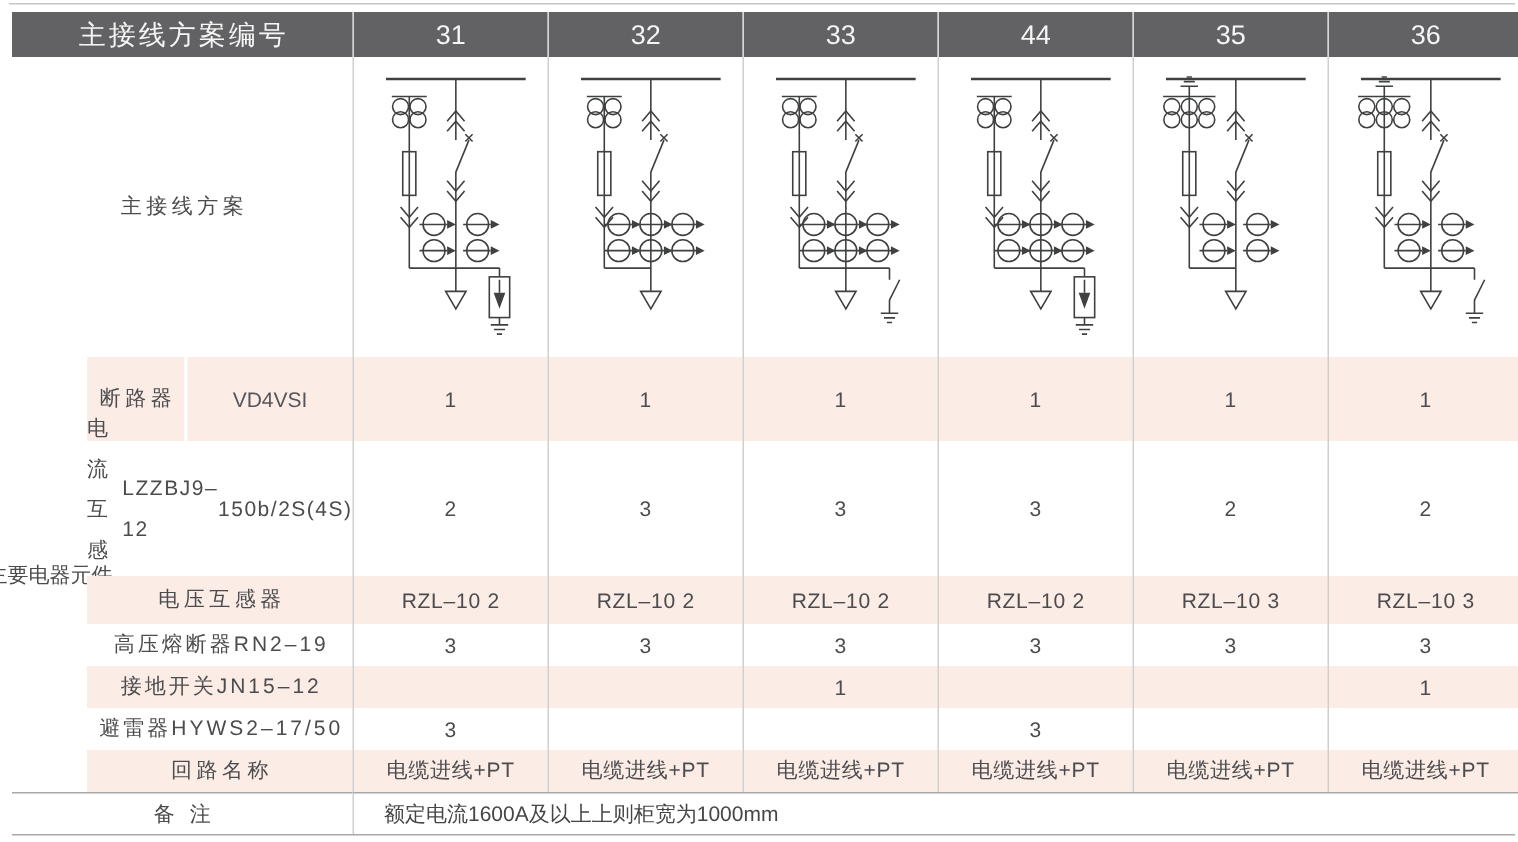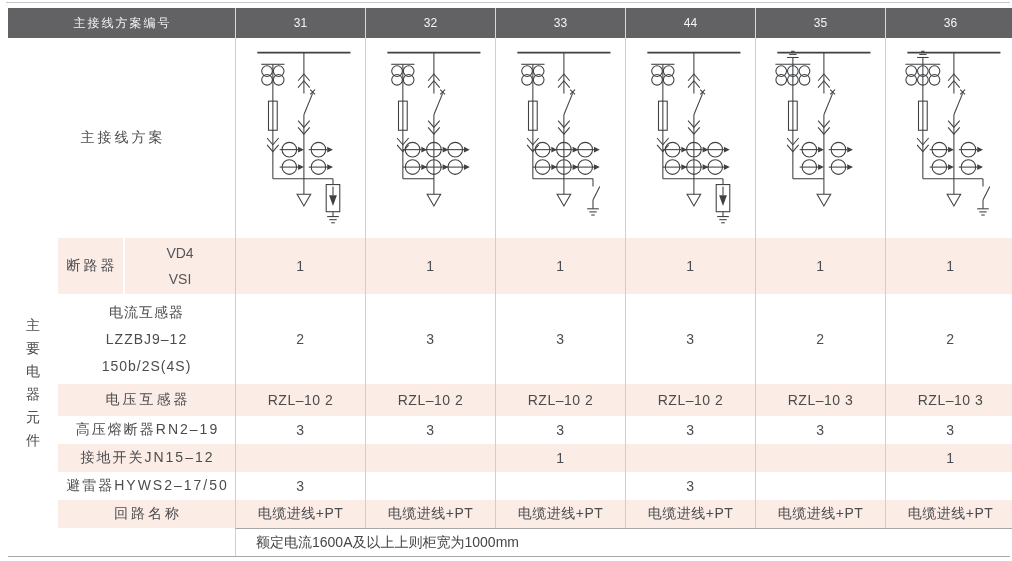--- a/index.html
+++ b/index.html
@@ -4,25 +4,25 @@
 <style>
   html,body{margin:0;padding:0;}
   body{width:1012px;height:561px;background:#ffffff;position:relative;overflow:hidden;
        font-family:"Liberation Sans","DejaVu Sans",sans-serif;color:#48494b;}
   .topline{position:absolute;left:6px;top:2px;width:1004px;border-top:1px solid #c6c6c6;}
   .grid{position:absolute;left:8px;top:8px;width:1002px;display:grid;
         grid-template-columns:50px 65px 112px repeat(6,1fr);
         grid-template-rows:30px 200px 56px 90px 32px 28px 28px 28px 28px 28px;
         border-bottom:1px solid #a8a8a8;}
   .c{display:flex;align-items:center;justify-content:center;font-size:14px;color:#4b4c4e;}
-  .col{flex-direction:column;}
+  .col{flex-direction:row;}
   .pink{background:var(--pink,#fcece6);}
   .vl{border-left:1px solid #cfcfcf;}
   .bt{border-top:1px solid #a8a8a8;}
-  .hd{background:var(--hd,#626265);color:#f5f5f5;font-size:12px;}
+  .hd{background:var(--hd,#626265);color:#f5f5f5;font-size:18px;}
   .hnum{border-left:1px solid #d8d8d8;}
   .sp{letter-spacing:3px;padding-left:3px;}
   .sp2{letter-spacing:2px;padding-left:2px;}
   .val{letter-spacing:.5px;}
   .left3{grid-column:1/4;}
   .lab{grid-column:2/4;}
   .note{grid-column:4/10;justify-content:flex-start;padding-left:20px;color:#454648;}
   .grp{grid-column:1;grid-row:3/10;}
   .grp span{display:block;line-height:23px;}
   .gr1{grid-row:1}.gr2{grid-row:2}.gr3{grid-row:3}.gr4{grid-row:4}.gr5{grid-row:5}
@@ -399,15 +399,16 @@
   <div class="c vl gr8 gc9 val"></div>
 
   <div class="c pink lab gr9 sp">回路名称</div>
   <div class="c pink vl gr9 gc4 val">电缆进线+PT</div>
   <div class="c pink vl gr9 gc5 val">电缆进线+PT</div>
   <div class="c pink vl gr9 gc6 val">电缆进线+PT</div>
   <div class="c pink vl gr9 gc7 val">电缆进线+PT</div>
   <div class="c pink vl gr9 gc8 val">电缆进线+PT</div>
   <div class="c pink vl gr9 gc9 val">电缆进线+PT</div>
 
+  <div class="c left3 gr10 bt sp">备 注</div>
   <div class="c note vl gr10 bt">额定电流1600A及以上上则柜宽为1000mm</div>
 
 </div>
 
 </body></html>

